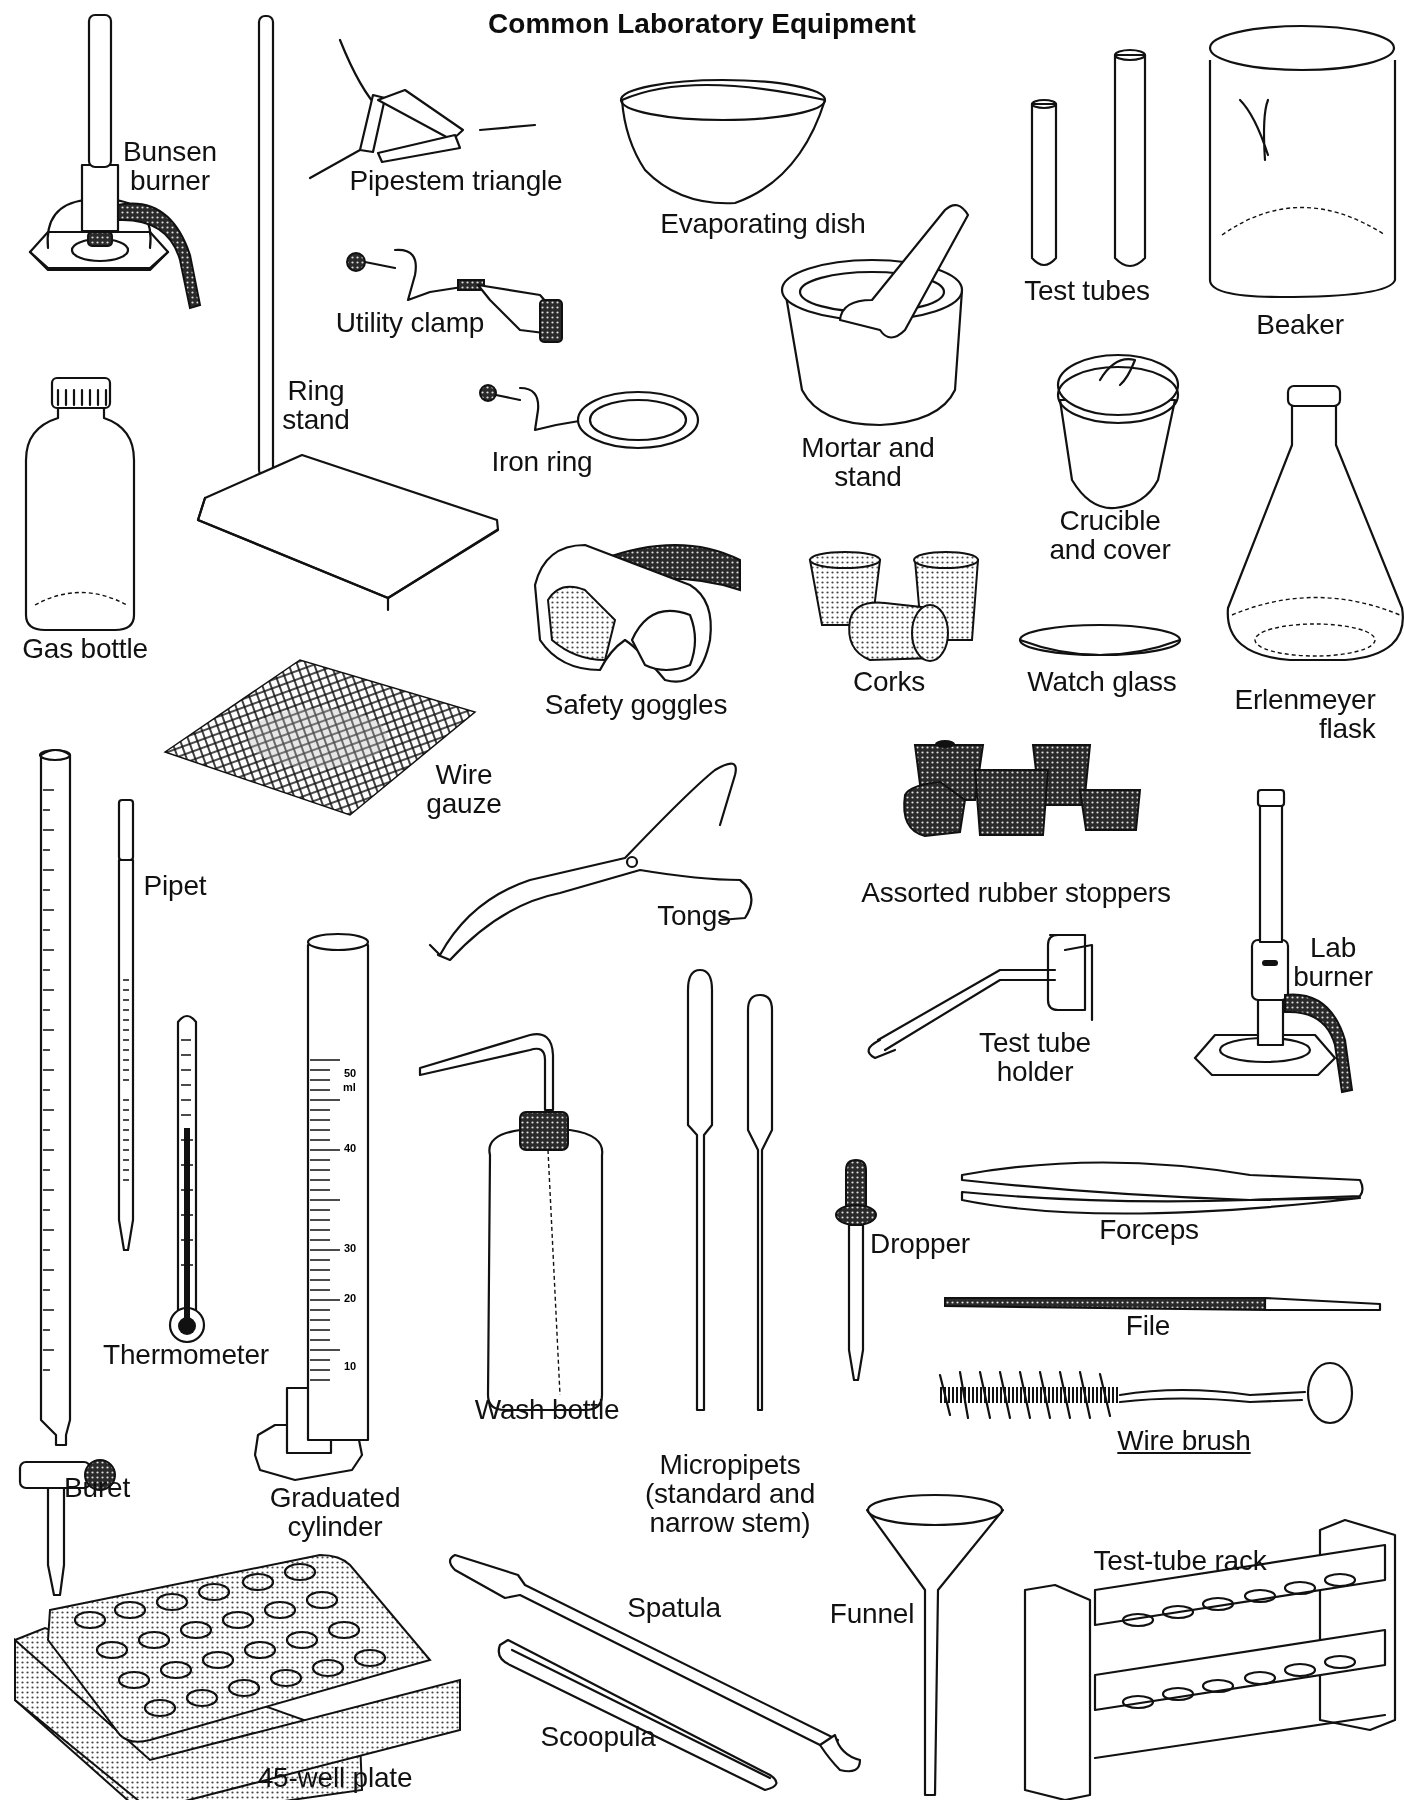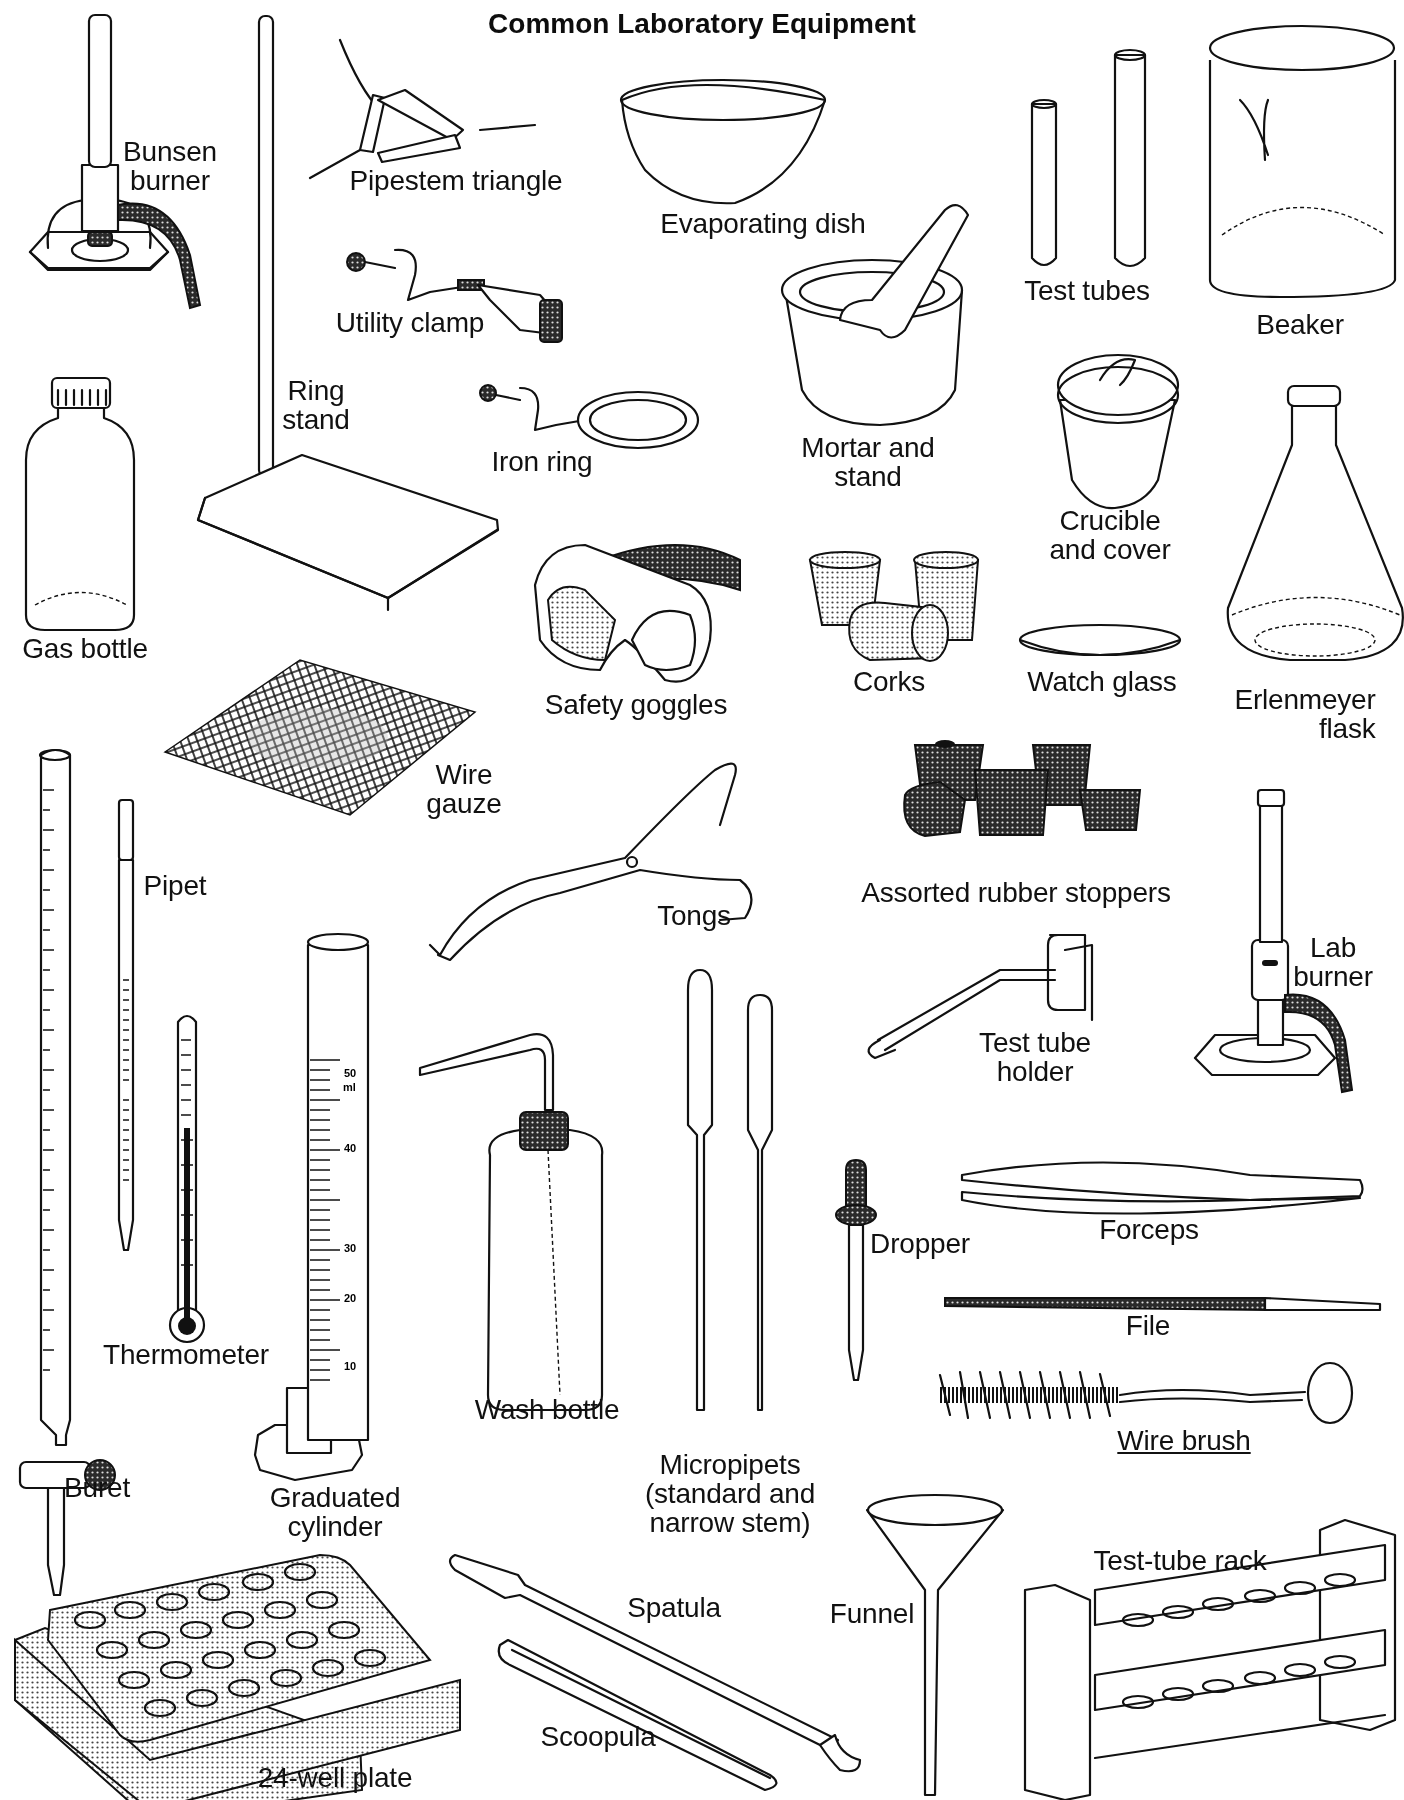--- a/index.html
+++ b/index.html
@@ -382,13 +382,13 @@
 </div>
 <div class="lbl" style="left:730px; top:1450px;">
   <div>Micropipets</div>
   <div>(standard and</div>
   <div>narrow stem)</div>
 </div>
 <div class="lbl" style="left:1180px; top:1546px;">Test-tube rack</div>
 <div class="lbl" style="left:674px; top:1593px;">Spatula</div>
 <div class="lbl" style="left:872px; top:1599px;">Funnel</div>
 <div class="lbl" style="left:598px; top:1722px;">Scoopula</div>
-<div class="lbl" style="left:335px; top:1763px;">24-well plate</div>
+<div class="lbl" style="left:335px; top:1763px;">45-well plate</div>
 
 </body></html>

